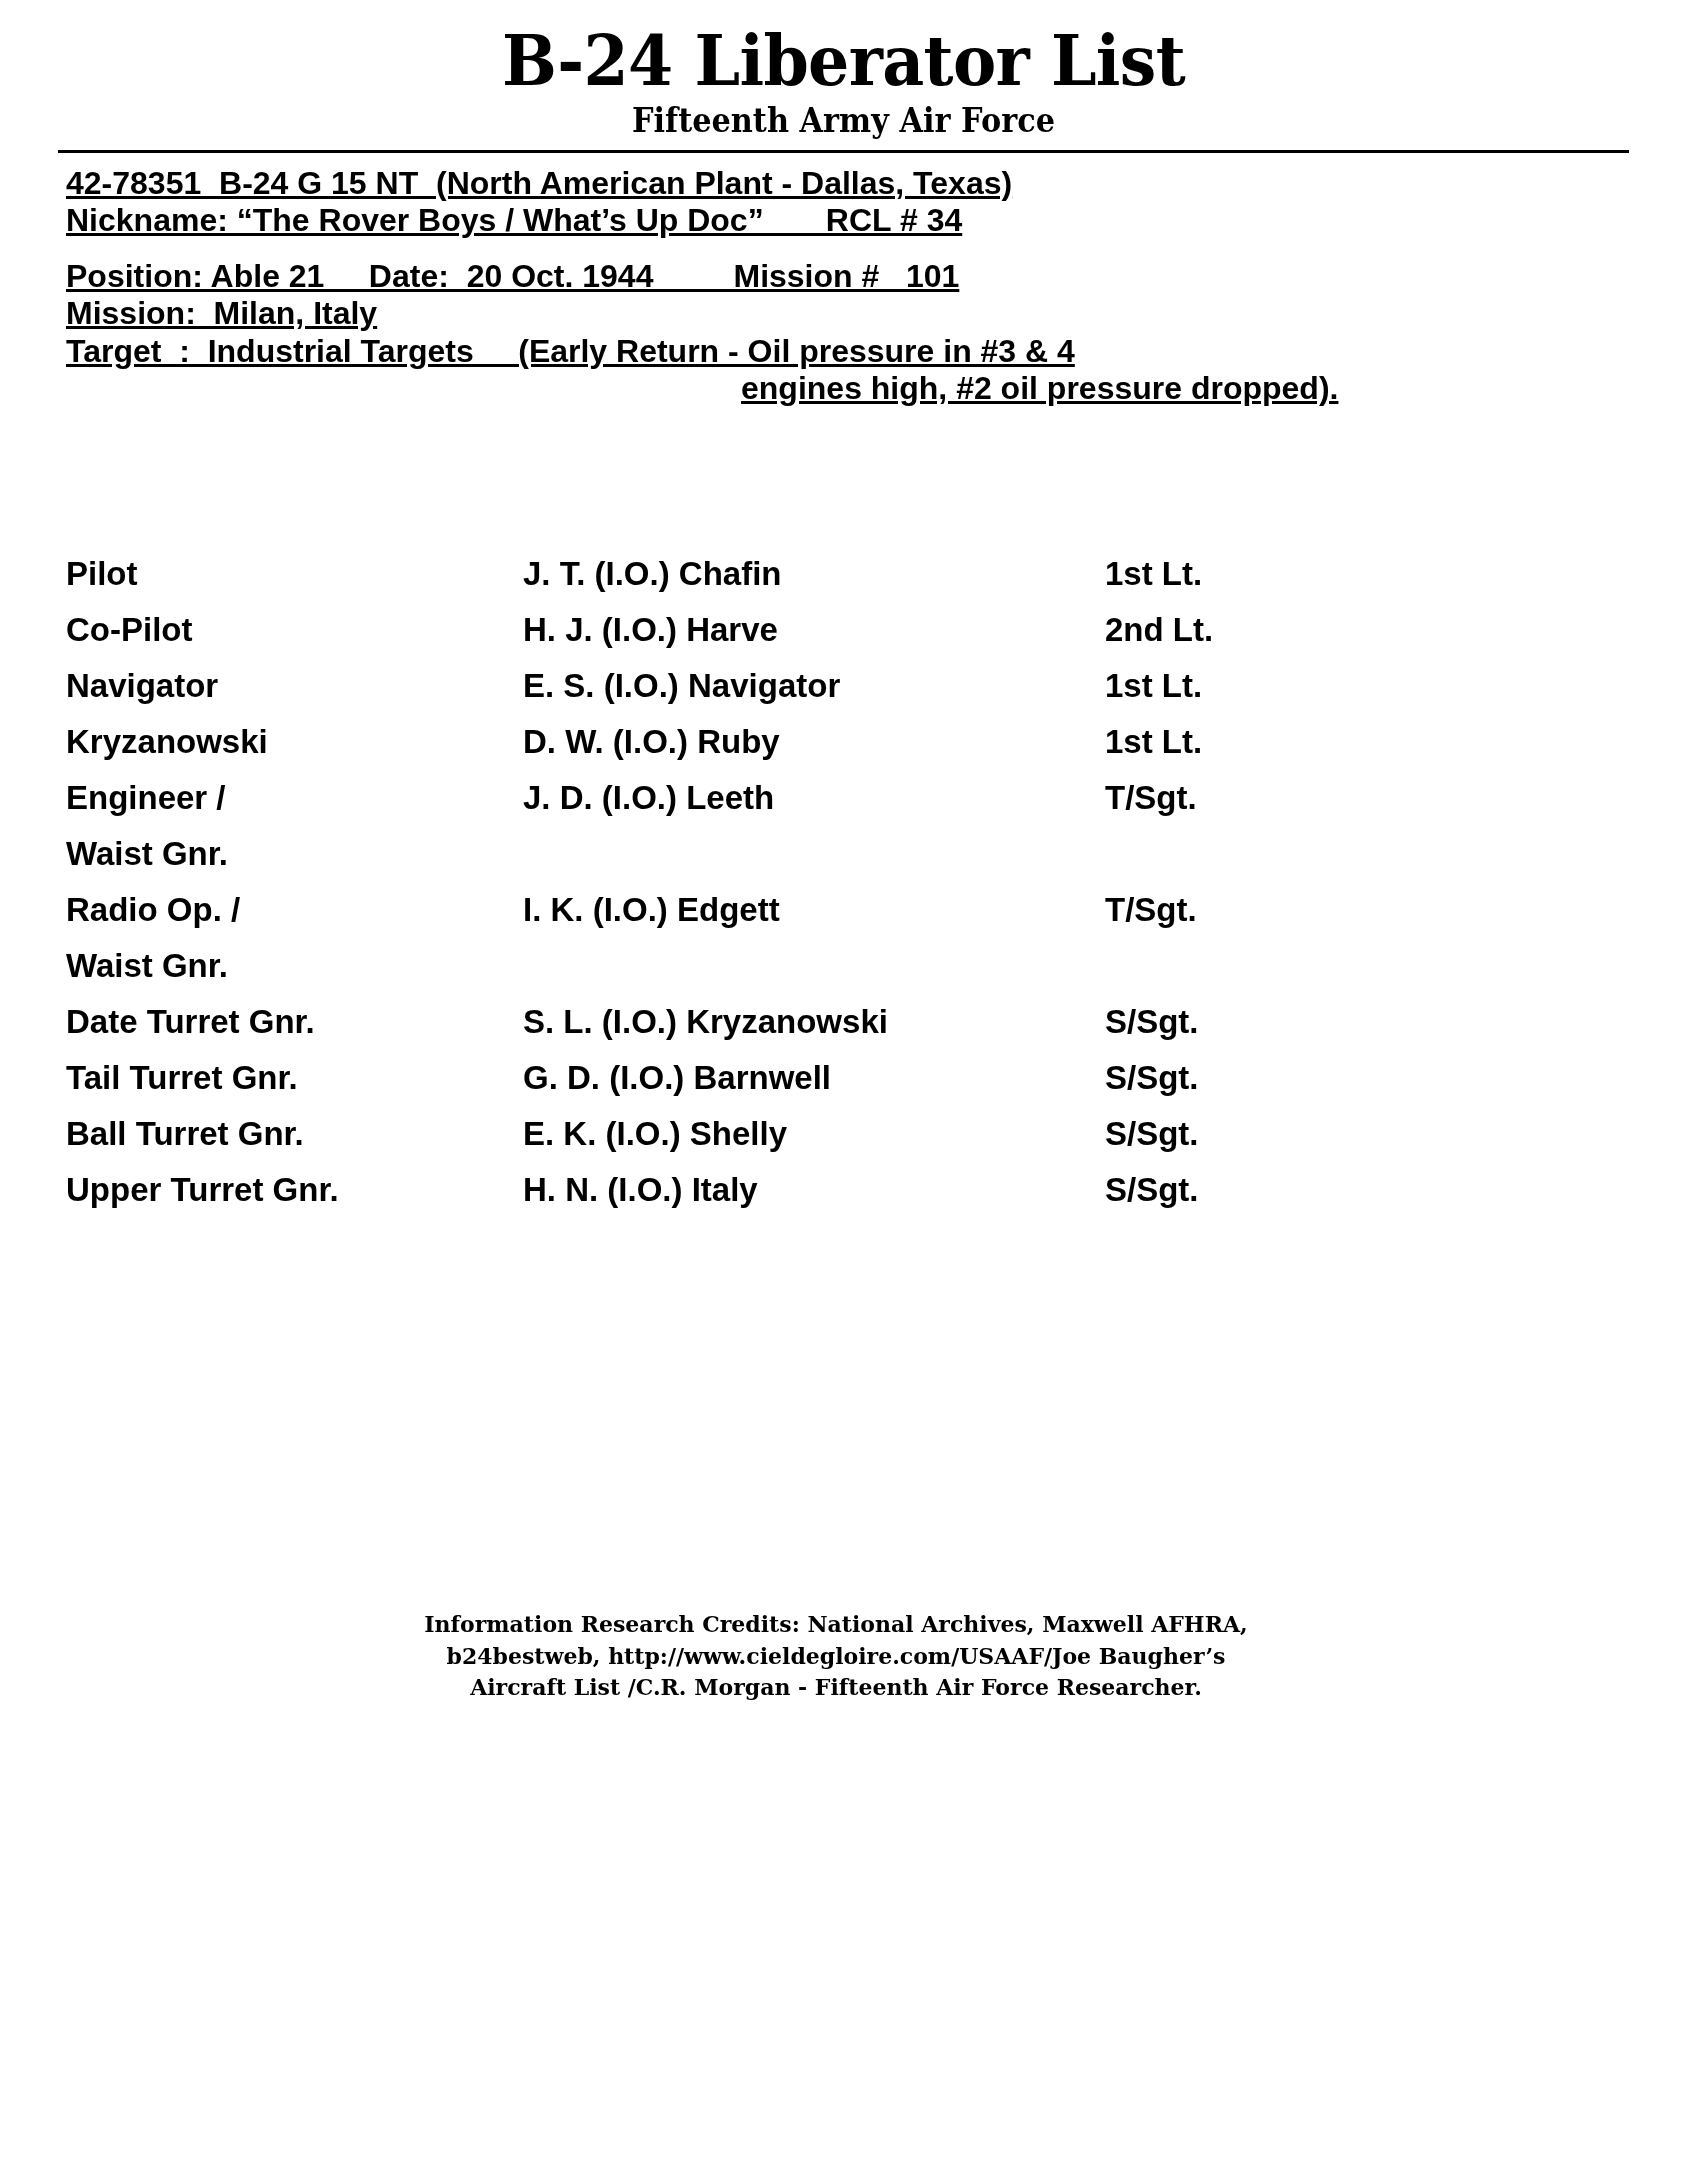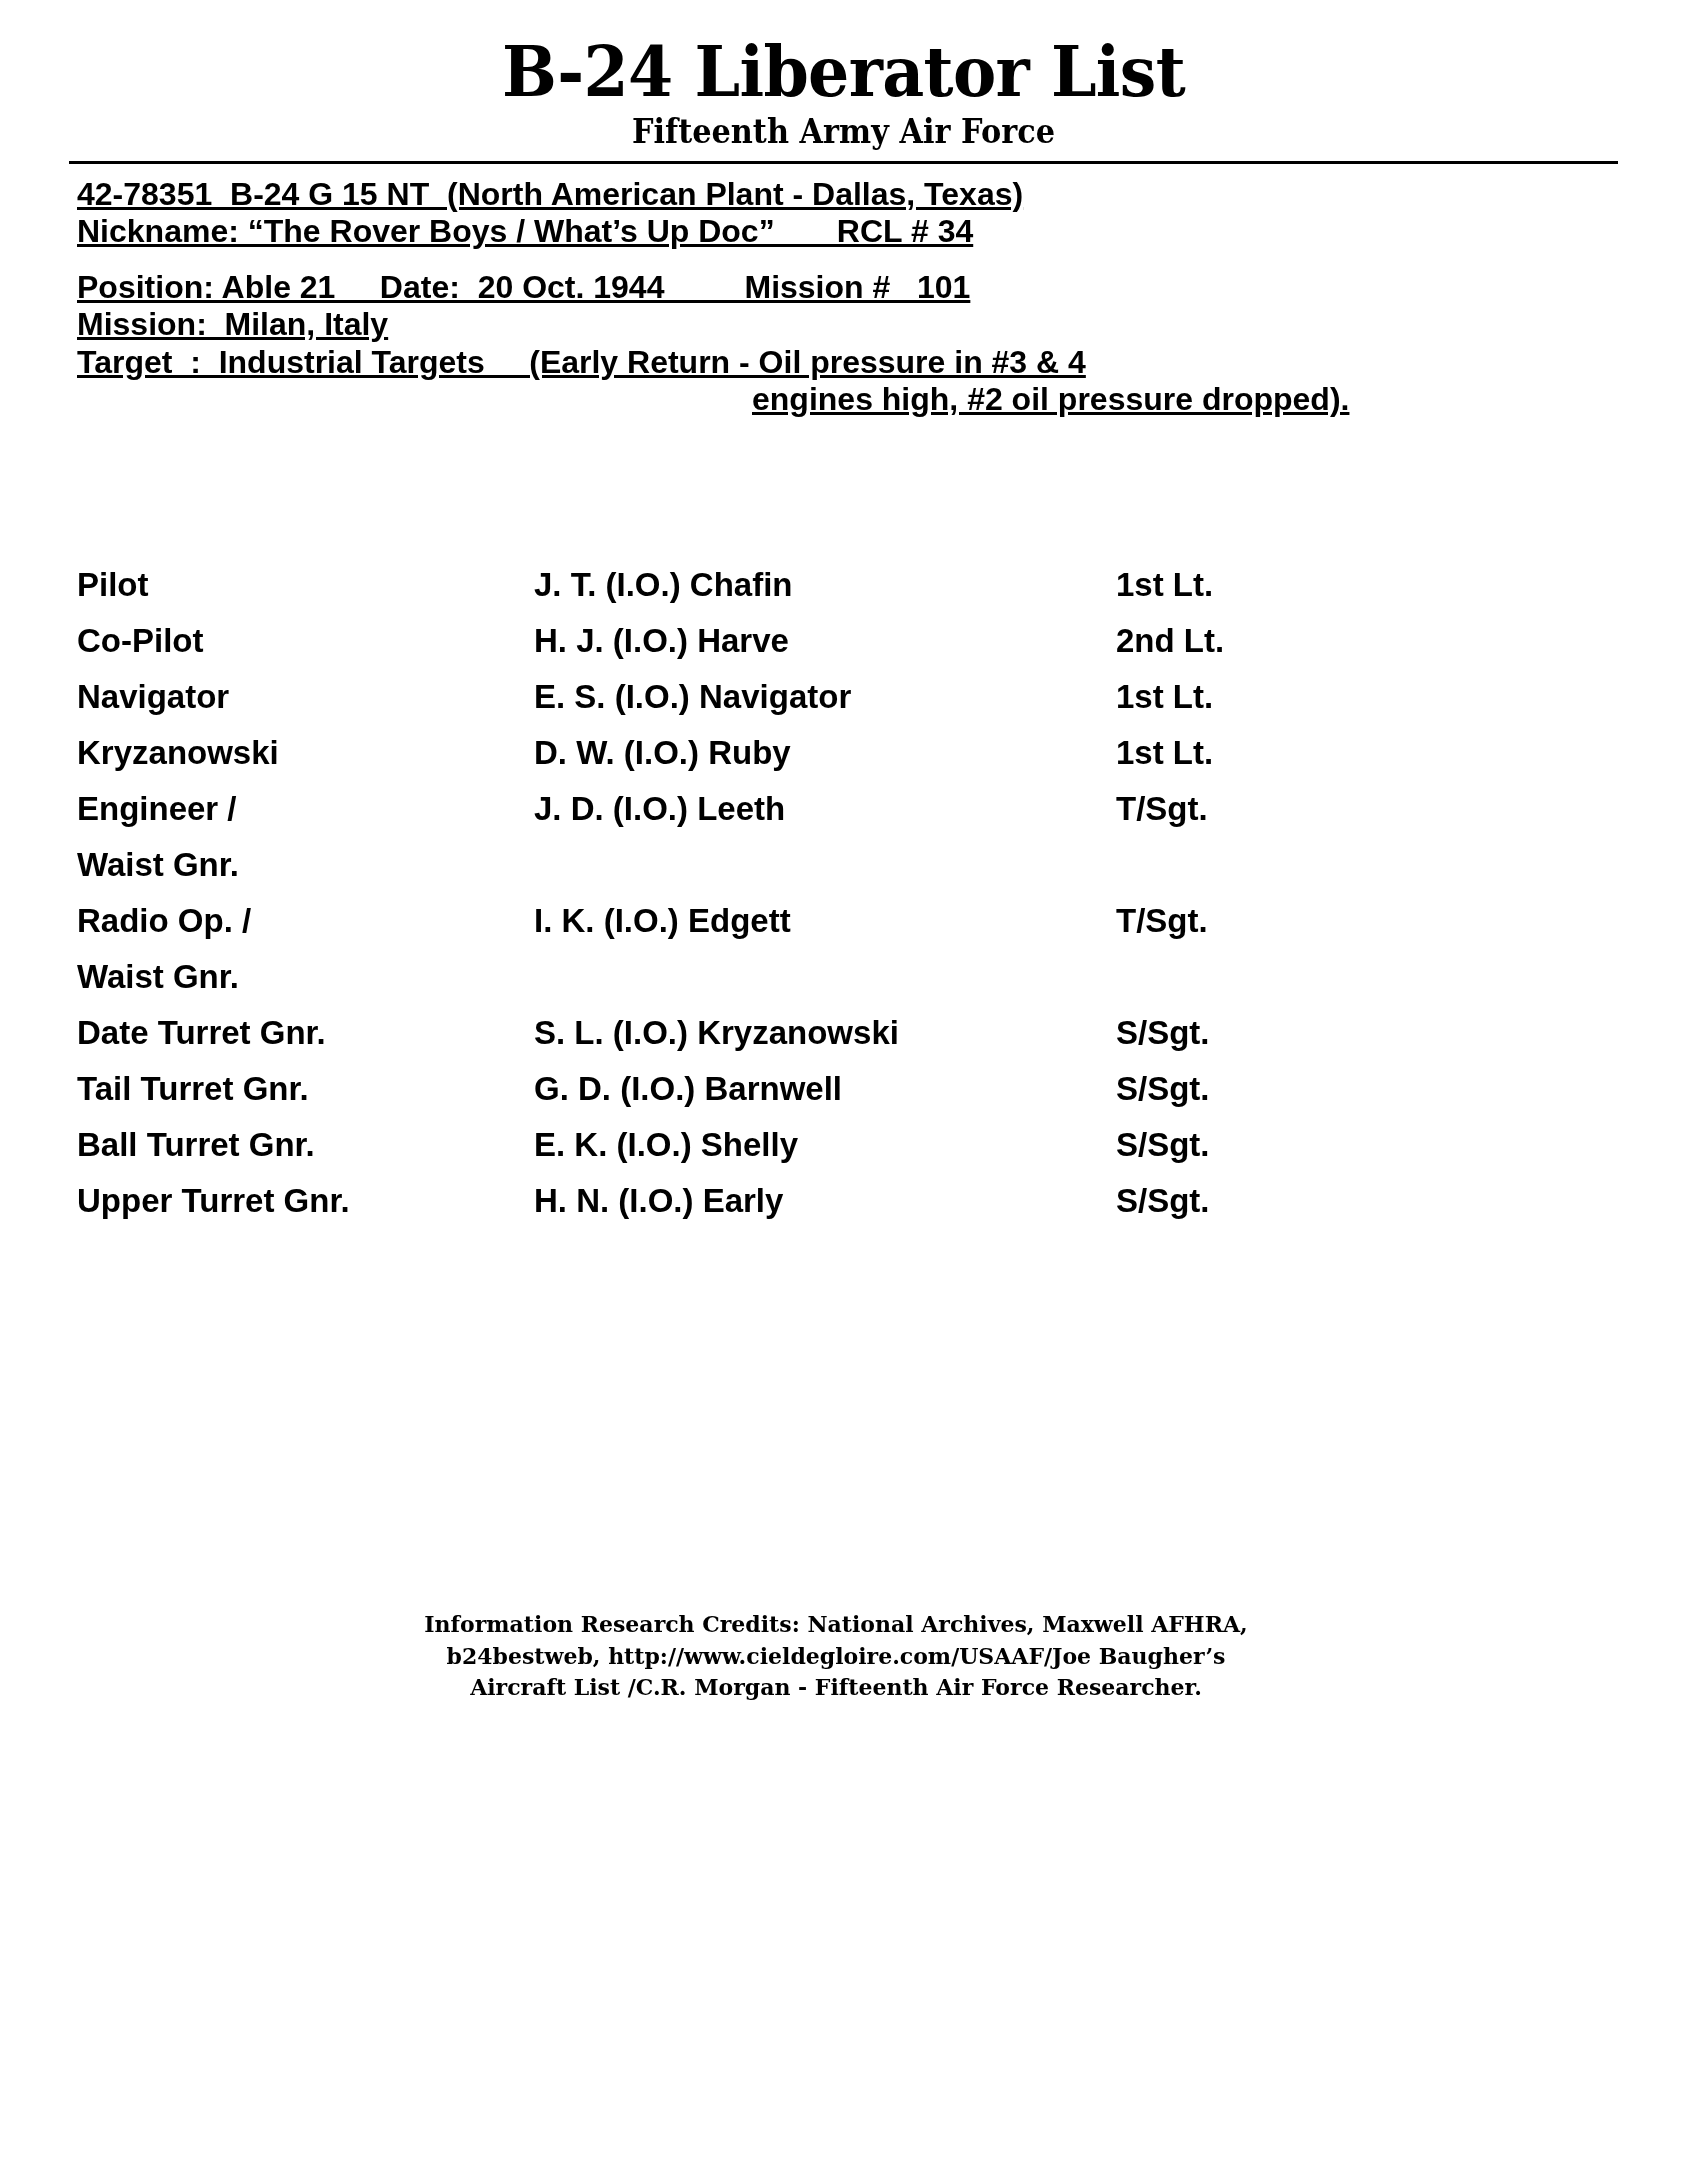--- a/index.html
+++ b/index.html
@@ -13,21 +13,21 @@
     font-family: "Liberation Sans", sans-serif;
     color: #000000;
     position: relative;
     overflow: hidden;
   }
   .page {
     position: relative;
     width: 1687px;
     height: 1777px;
     box-sizing: border-box;
-    padding: 16px;
+    padding: 5px;
   }
 
   
   .masthead {
     text-align: center;
     padding-top: 20px;
   }
   .doc-title {
     font-family: "DejaVu Serif", serif;
     font-weight: bold;
@@ -197,21 +197,21 @@
     </div>
 
     <div class="crew-row">
       <div class="col-role">Ball Turret Gnr.</div>
       <div class="col-name">E. K. (I.O.) Shelly</div>
       <div class="col-rank">S/Sgt.</div>
     </div>
 
     <div class="crew-row">
       <div class="col-role">Upper Turret Gnr.</div>
-      <div class="col-name">H. N. (I.O.) Early</div>
+      <div class="col-name">H. N. (I.O.) Italy</div>
       <div class="col-rank">S/Sgt.</div>
     </div>
 
   </div>
 
   <div class="credits">
     <div class="cline">Information Research Credits: National Archives, Maxwell AFHRA,</div>
     <div class="cline">b24bestweb, http://www.cieldegloire.com/USAAF/Joe Baugher’s</div>
     <div class="cline">Aircraft List /C.R. Morgan - Fifteenth Air Force Researcher.</div>
   </div>

